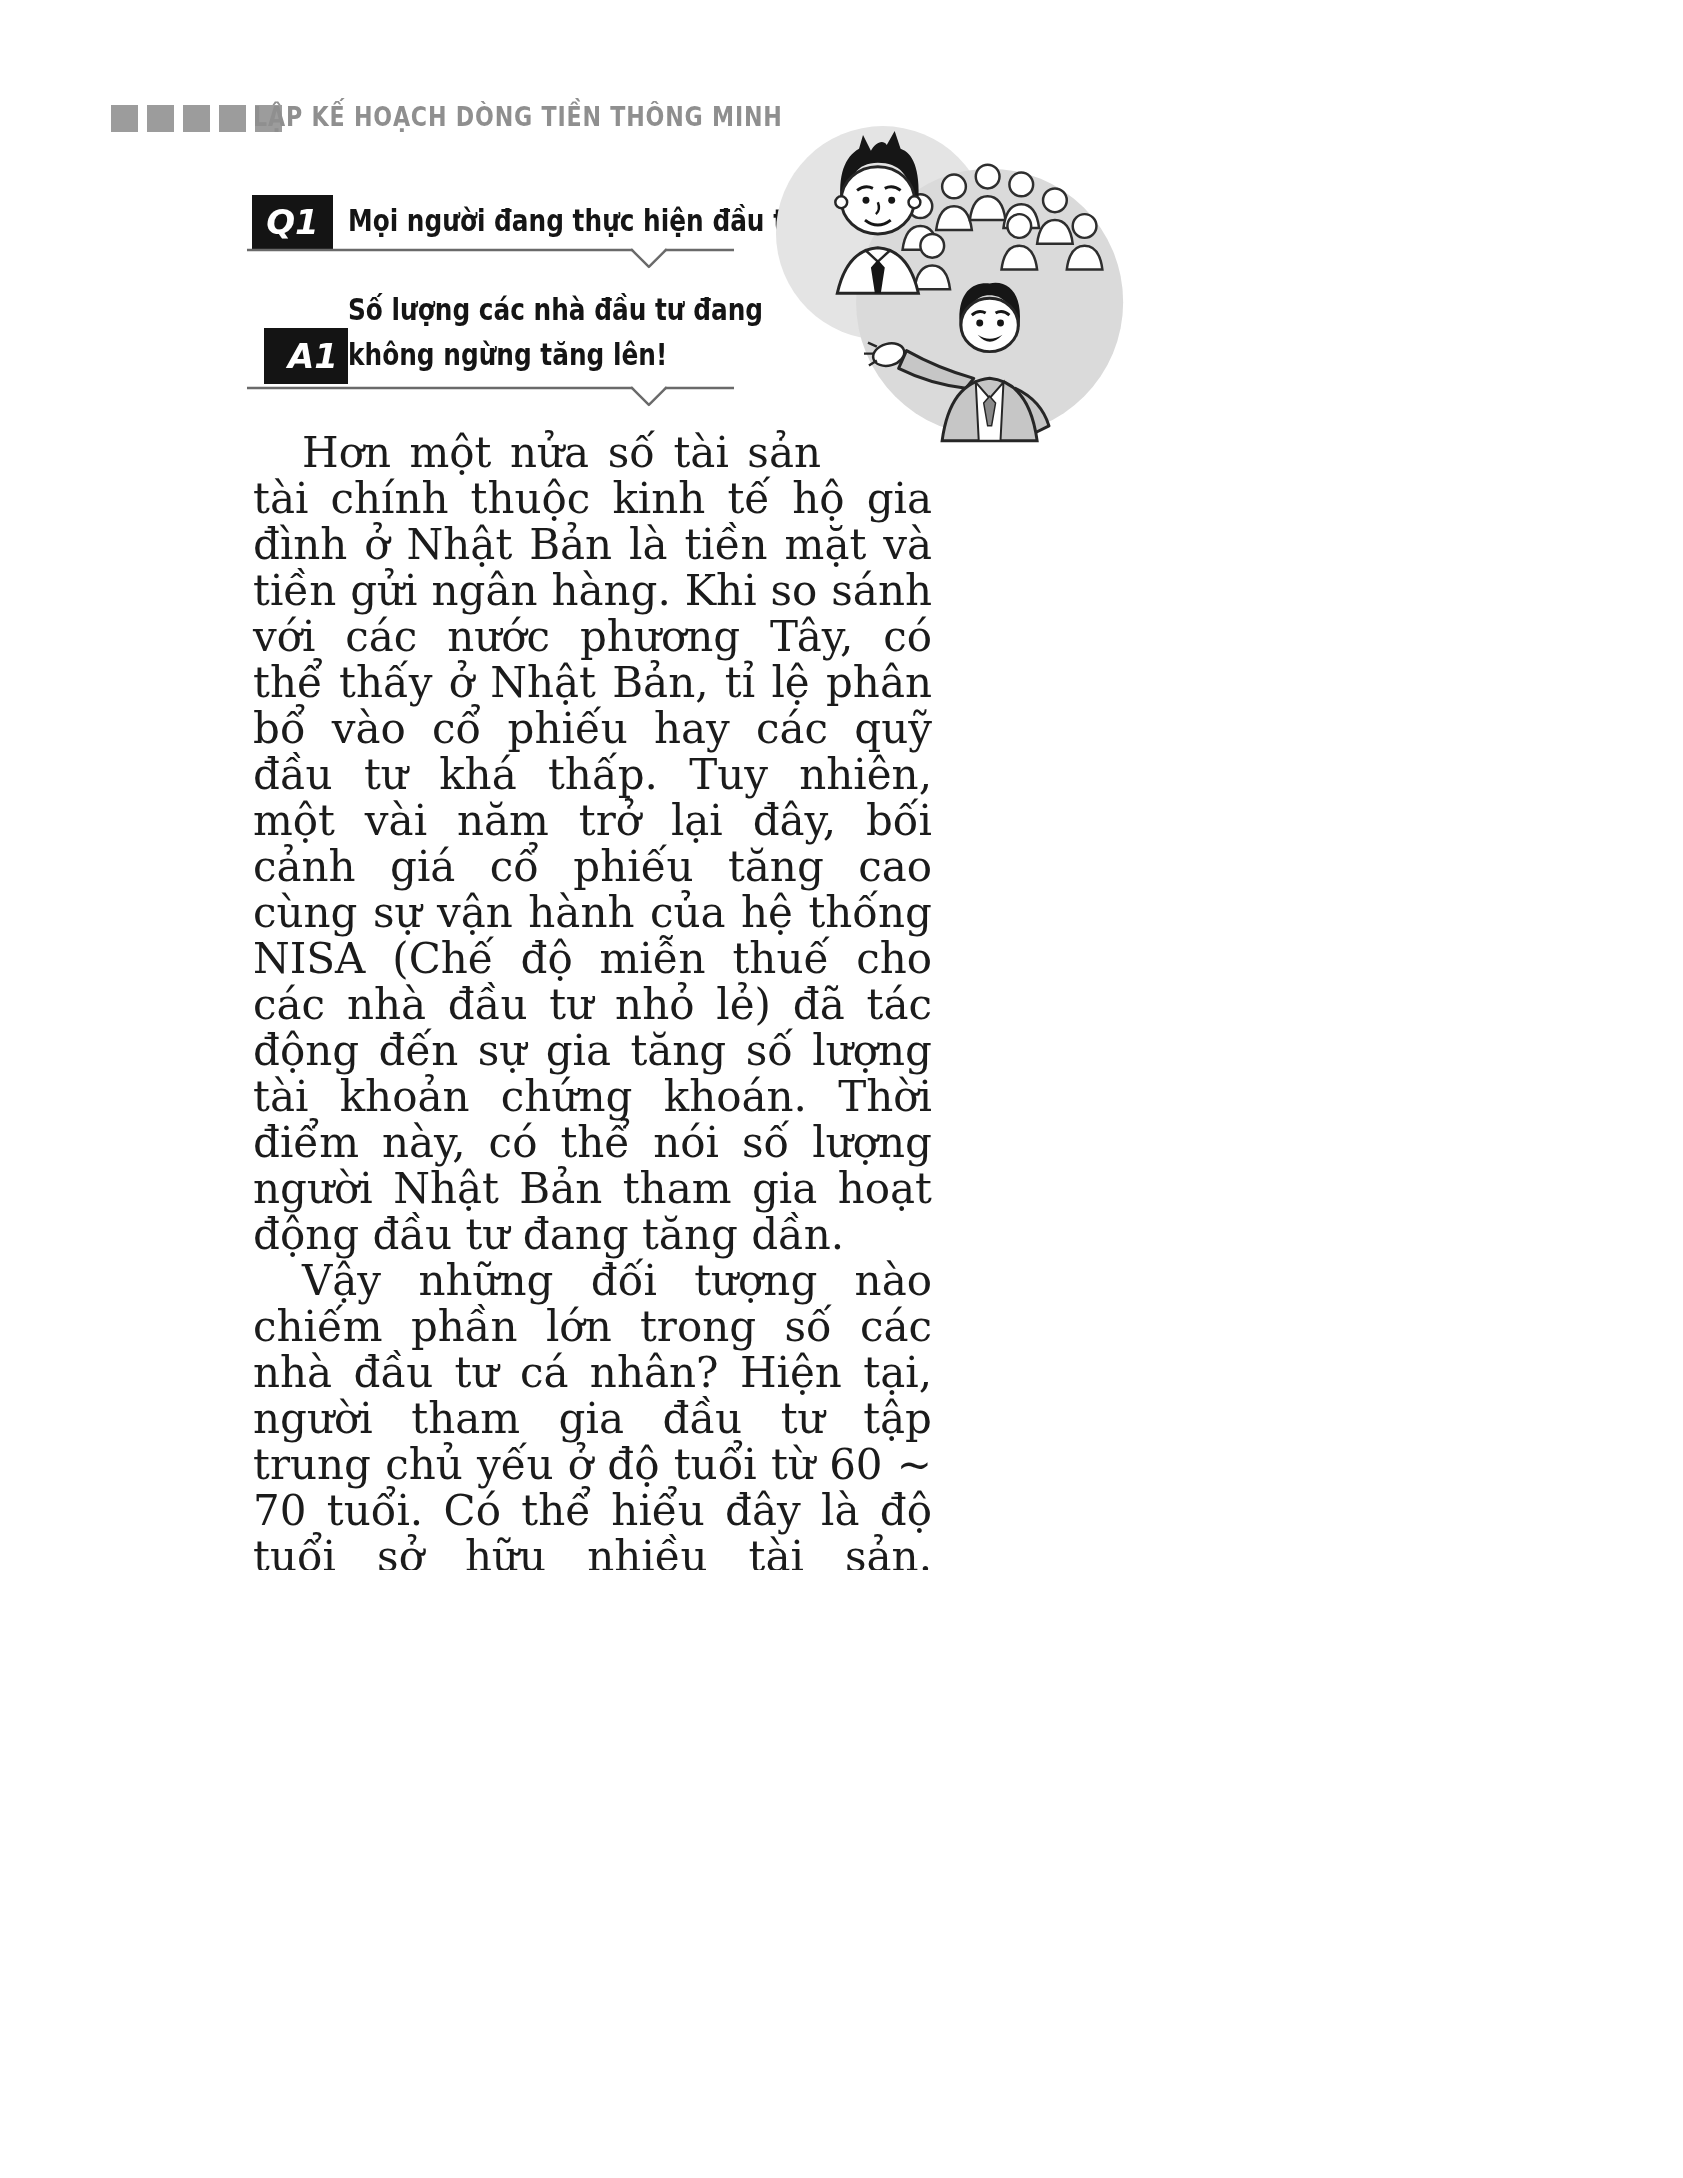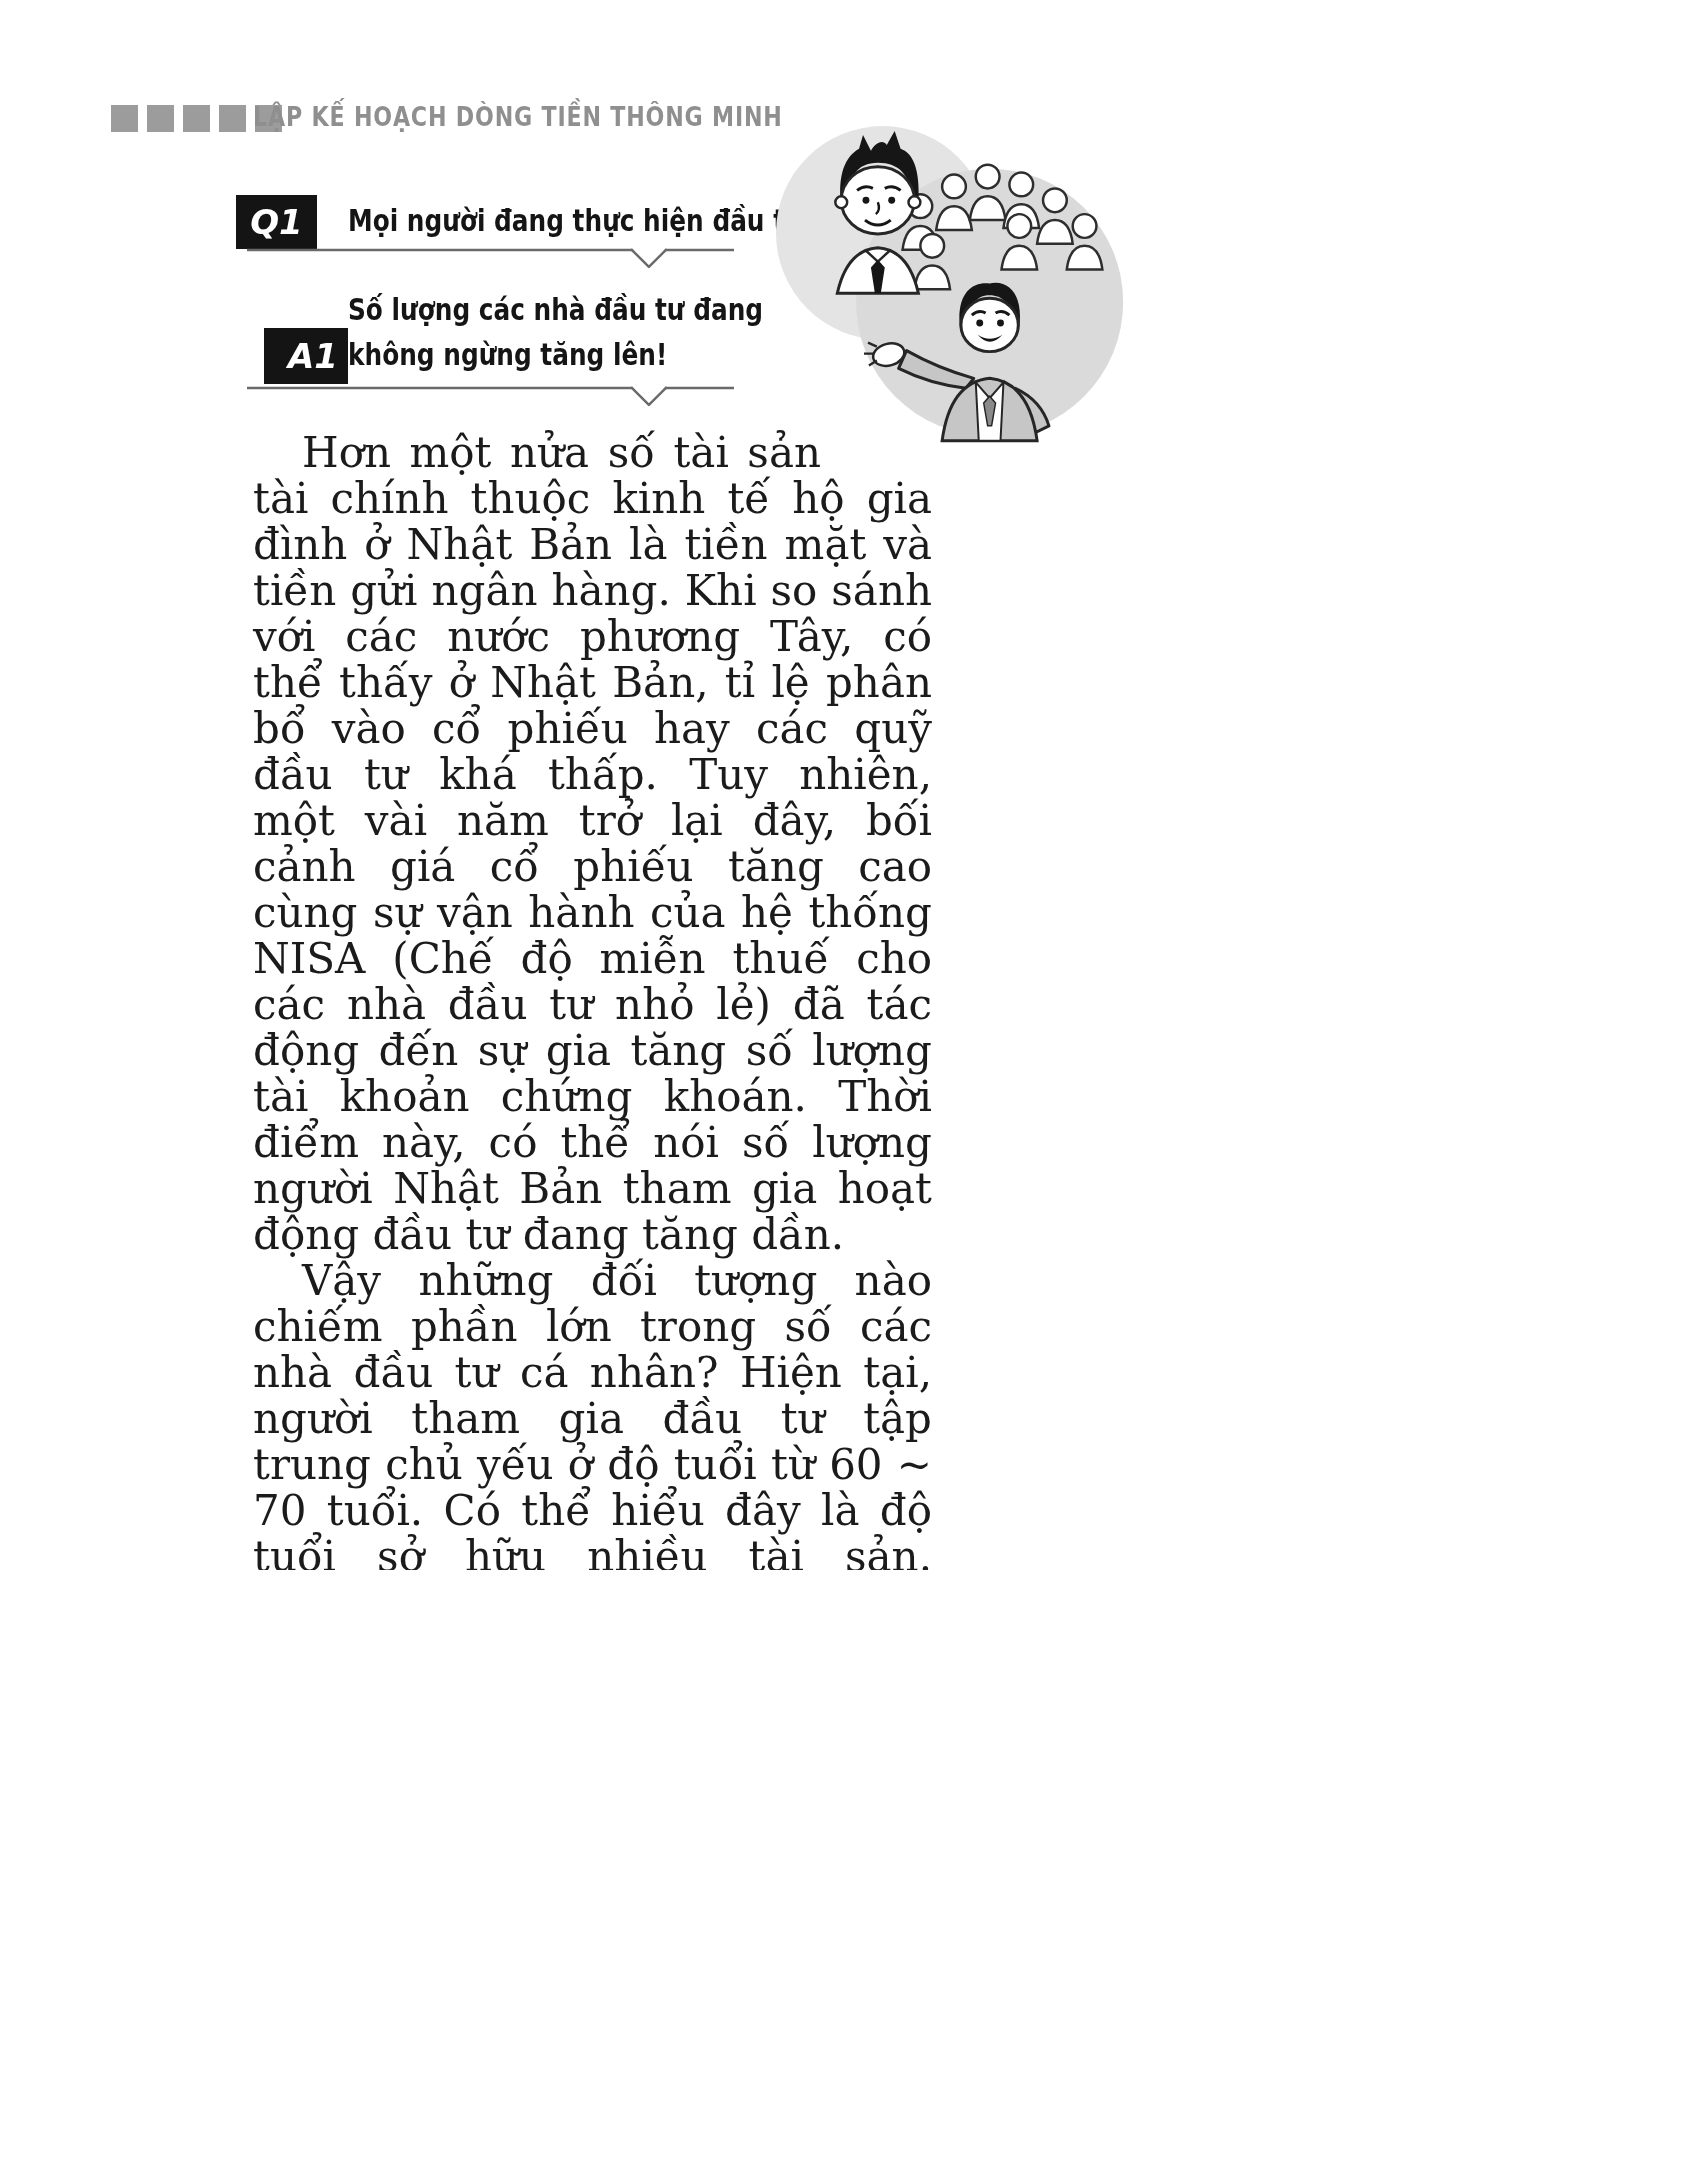--- a/index.html
+++ b/index.html
@@ -22,21 +22,21 @@
     transform:scaleX(0.82);transform-origin:left top;
   }
 
   
   .qa-box{
     position:absolute;background:#141414;color:#ffffff;
     display:flex;align-items:center;justify-content:center;
     font-family:"DejaVu Sans","Liberation Sans",sans-serif;
     font-weight:bold;font-style:italic;font-size:34px;
   }
-  .q-box{left:236px;top:195px;width:81px;height:54px;}
+  .q-box{left:252px;top:195px;width:81px;height:54px;}
   .a-box{left:264px;top:328px;width:70px;height:56px;padding-left:14px;}
 
   .qa-text{
     position:absolute;left:348px;
     font-family:"DejaVu Sans","Liberation Sans",sans-serif;
     font-weight:bold;font-size:31px;color:#151515;
     white-space:nowrap;
     transform:scaleX(0.8);transform-origin:left top;
   }
   .q-text{top:202px;}

